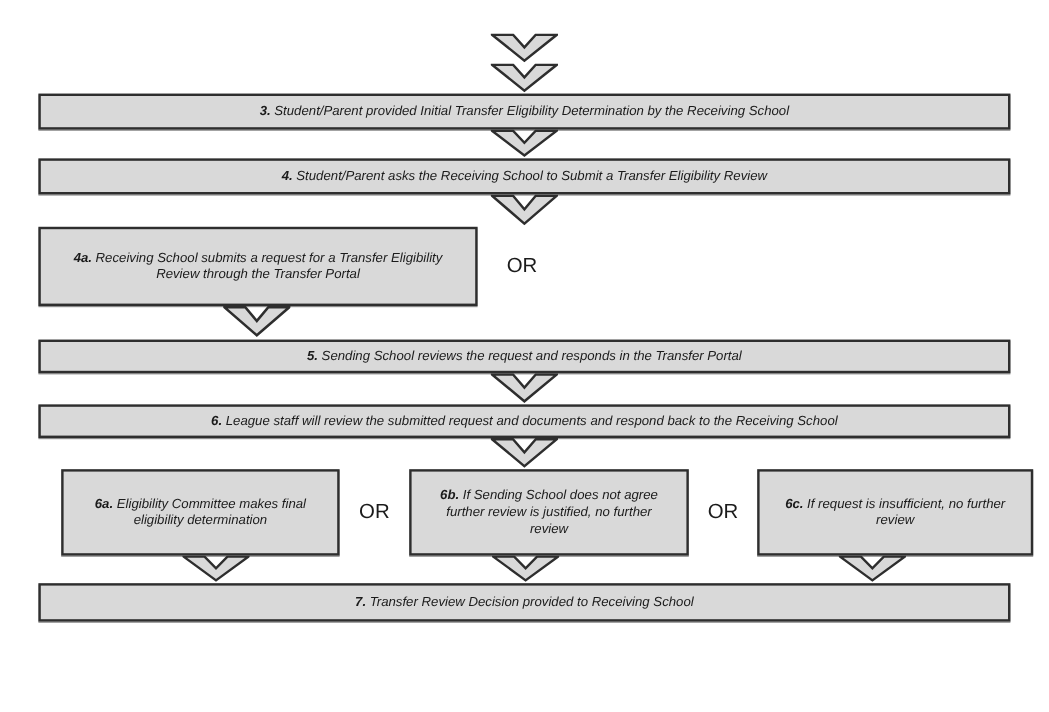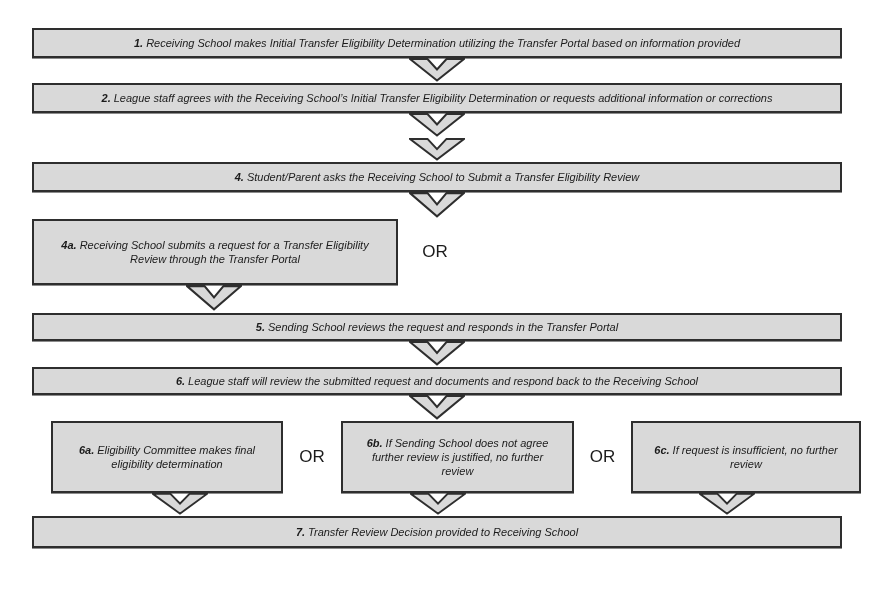--- a/index.html
+++ b/index.html
@@ -55,40 +55,37 @@
   .b6b { width: 233px; }
   .or6b { width: 57px; }
   .b6c { width: 230px; }
 </style>
 </head>
 <body>
 
 <div class="canvas">
   <div class="col">
 
-    <div class="box full h30">
-      <span class="txtwrap"><span class="num">1.</span><span>Receiving School makes Initial Transfer Eligibility Determination utilizing the Transfer Portal based on information provided</span></span>
+
+    <div class="arow center" style="height:25px">
+      <svg class="arrow-svg" width="56" height="24" viewBox="0 0 56 24" preserveAspectRatio="none">
+          <path d="M1,1 L28,22.5 L55,1 L37.5,1 L28,11.5 L18.5,1 Z" fill="#d9d9d9" stroke="#2e2e2e" stroke-width="2" stroke-linejoin="miter"></path>
+        </svg>
     </div>
+
 
     <div class="arow center" style="height:25px">
       <svg class="arrow-svg" width="56" height="24" viewBox="0 0 56 24" preserveAspectRatio="none">
           <path d="M1,1 L28,22.5 L55,1 L37.5,1 L28,11.5 L18.5,1 Z" fill="#d9d9d9" stroke="#2e2e2e" stroke-width="2" stroke-linejoin="miter"></path>
         </svg>
     </div>
 
     <div class="box full h30">
-      <span class="txtwrap"><span class="num">2.</span><span>League staff agrees with the Receiving School’s Initial Transfer Eligibility Determination or requests additional information or corrections</span></span>
+      <span class="txtwrap"><span class="num">3.</span><span>Student/Parent provided Initial Transfer Eligibility Determination by the Receiving School</span></span>
     </div>
-
-    <div class="arow center" style="height:25px">
-      <svg class="arrow-svg" width="56" height="24" viewBox="0 0 56 24" preserveAspectRatio="none">
-          <path d="M1,1 L28,22.5 L55,1 L37.5,1 L28,11.5 L18.5,1 Z" fill="#d9d9d9" stroke="#2e2e2e" stroke-width="2" stroke-linejoin="miter"></path>
-        </svg>
-    </div>
-
 
     <div class="arow center" style="height:24px">
       <svg class="arrow-svg" width="56" height="23" viewBox="0 0 56 24" preserveAspectRatio="none">
           <path d="M1,1 L28,22.5 L55,1 L37.5,1 L28,11.5 L18.5,1 Z" fill="#d9d9d9" stroke="#2e2e2e" stroke-width="2" stroke-linejoin="miter"></path>
         </svg>
     </div>
 
     <div class="box full h30">
       <span class="txtwrap"><span class="num">4.</span><span>Student/Parent asks the Receiving School to Submit a Transfer Eligibility Review</span></span>
     </div>

